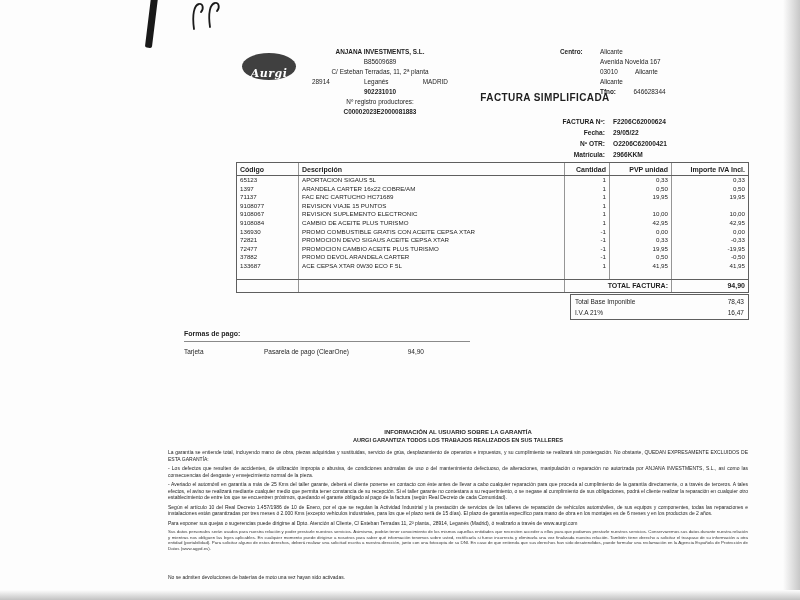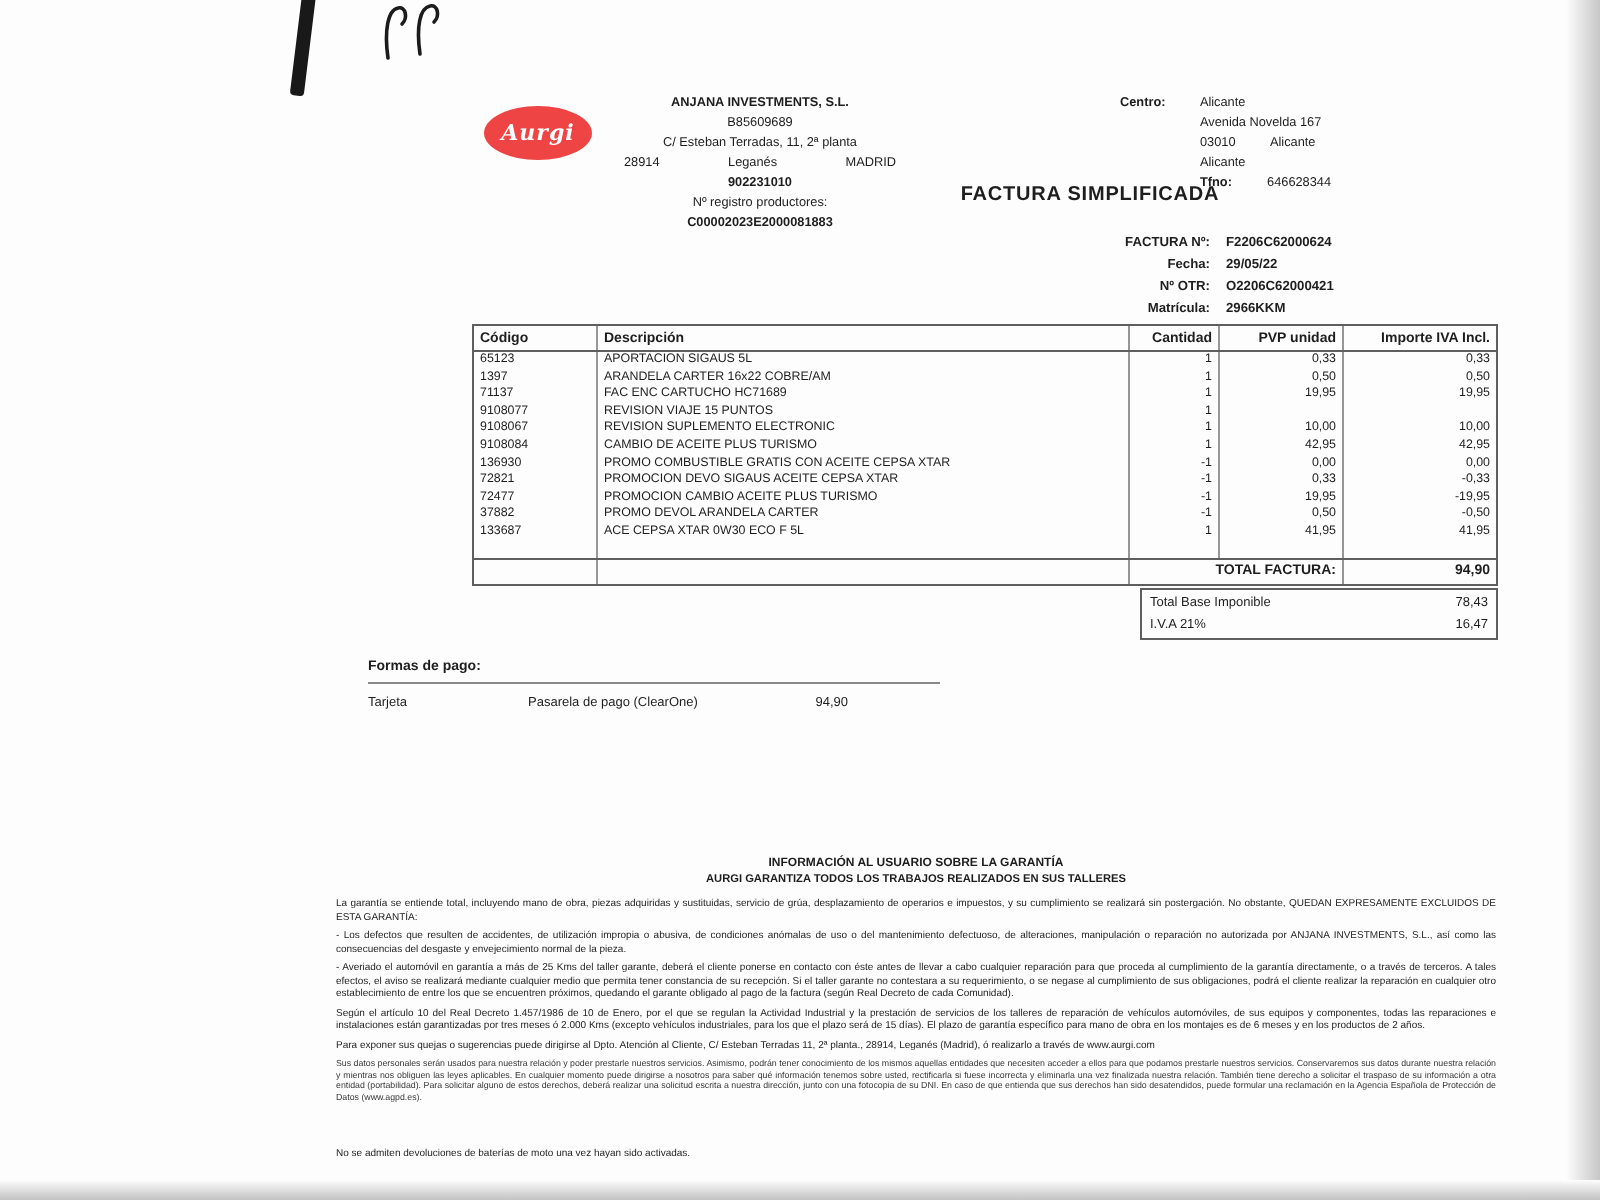--- a/index.html
+++ b/index.html
@@ -14,22 +14,22 @@
   
   .edge-right { left:783px; top:0; width:17px; height:600px;
     background:linear-gradient(to right,#fdfdfd,#c7c7c7); }
   .edge-bottom { left:0; top:590px; width:800px; height:10px;
     background:linear-gradient(#fdfdfd,#c2c2c2); }
   .corner-mark { left:148px; top:-4px; width:7px; height:52px;
     background:#191919; transform:rotate(7deg); border-radius:2px; }
   .scribble { left:186px; top:1px; width:44px; height:30px; }
 
   
-  .logo { left:242px; top:53px; width:54px; height:27px; background:#ef4444;
-    border-radius:50%; display:flex; align-items:center; justify-content:center; }
+  .logo { left:242px; top:53px; width:54px; height:27px; background:#404040;
+    border-radius:50%; display:flex; align-items:flex-end; justify-content:center; }
   .logo span { color:#fff; font-family:"DejaVu Serif", serif; font-style:italic;
     font-weight:bold; font-size:11px; letter-spacing:0.5px; }
 
   .seller { left:296px; top:47px; width:168px; text-align:center;
     font-size:6.4px; line-height:1.55; }
   .seller .s-name { font-weight:bold; }
   .seller .s-cityline { display:flex; justify-content:space-between; padding:0 16px; }
   .seller .s-phone, .seller .s-reg { font-weight:bold; }
 
   .center-block { left:560px; top:47px; width:170px; font-size:6.4px; line-height:1.55; }

